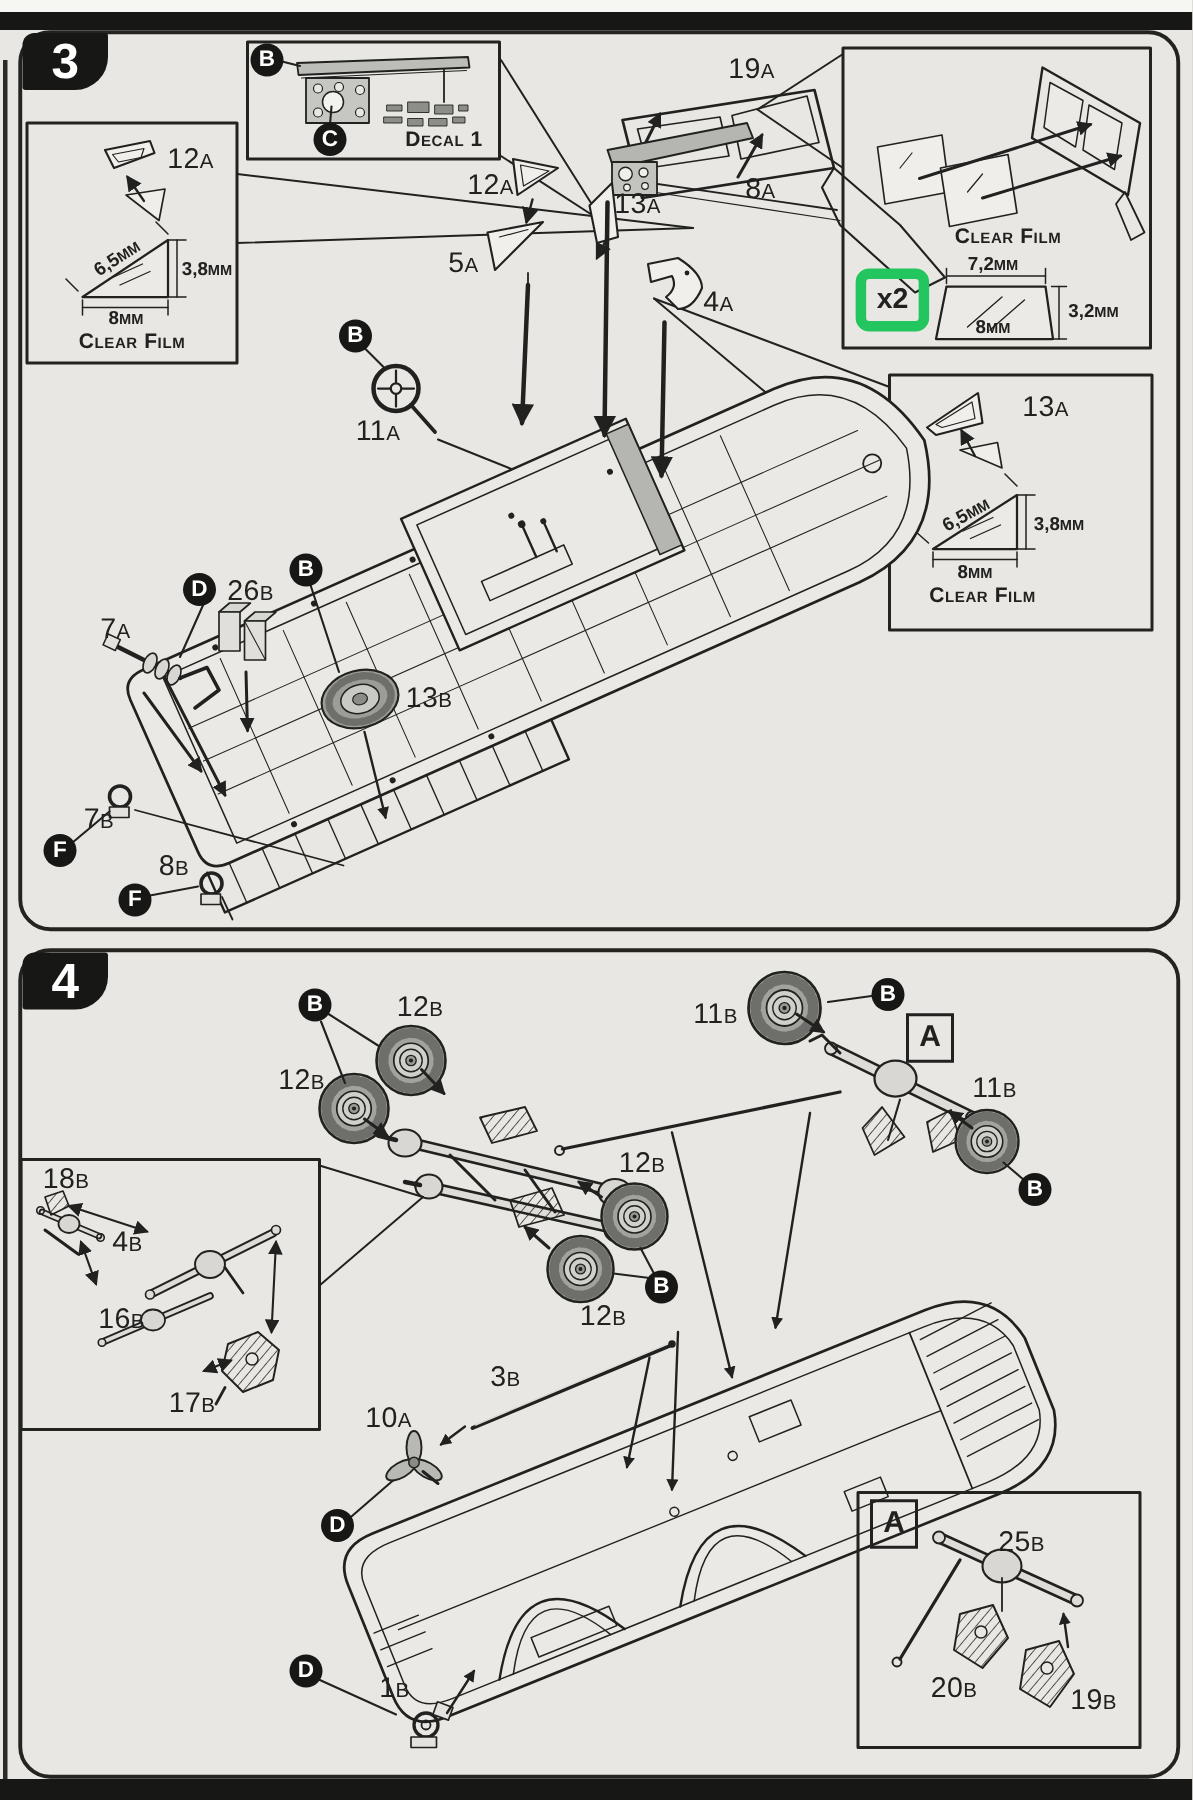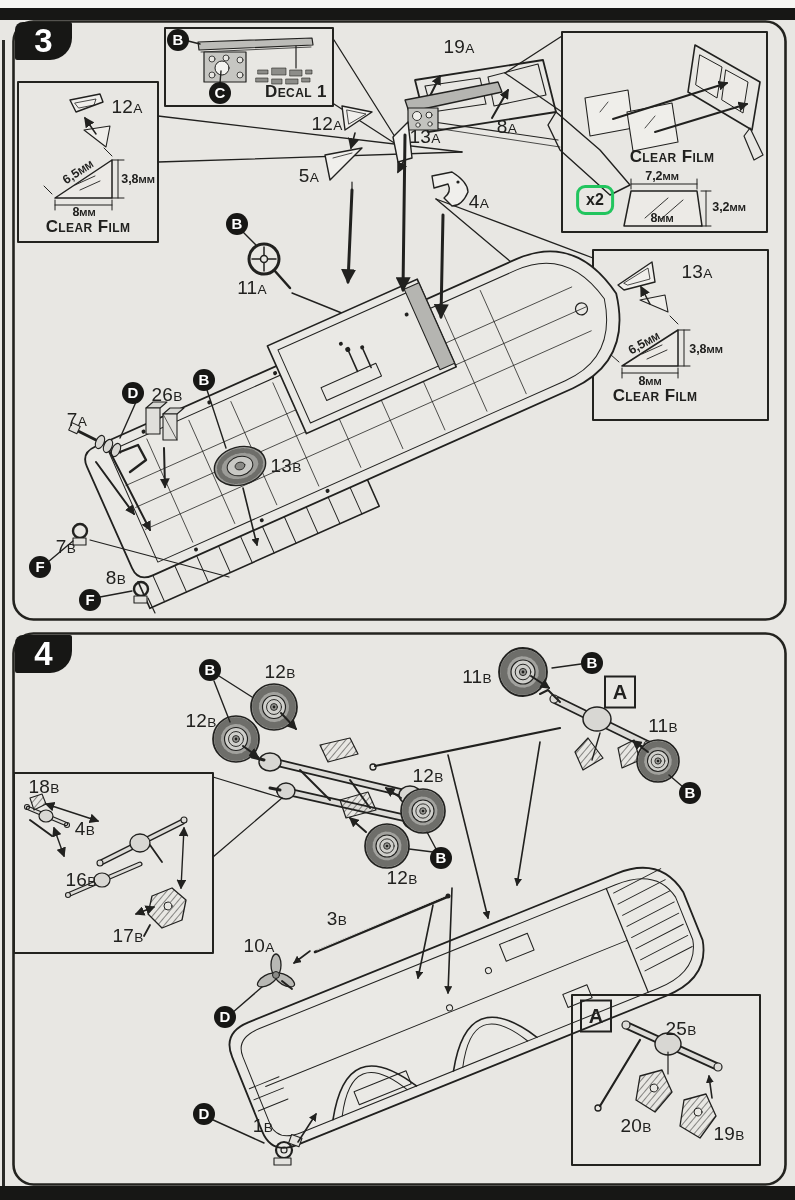--- a/index.html
+++ b/index.html
@@ -6,26 +6,26 @@
   .page{position:relative;width:795px;height:1200px;background:#e8e7e3;
         font-family:"Liberation Sans",sans-serif;overflow:hidden}
   svg{position:absolute;left:0;top:0}
   .lbl{position:absolute;transform:translate(-50%,-50%);white-space:nowrap;color:#21211f;z-index:3}
   .plabel{font-size:19px;font-weight:500;letter-spacing:.3px}
   .plabel small{font-size:72%}
   .dim{font-size:12.5px;font-weight:700}
   .dim small{font-size:78%}
   .roth{transform:translate(-50%,-50%) rotate(-33deg)}
   .roth2{transform:translate(-50%,-50%) rotate(-29deg)}
-  .title{font-size:17px;font-weight:700;font-variant:small-caps;letter-spacing:.4px}
+  .title{font-size:14px;font-weight:700;font-variant:small-caps;letter-spacing:.4px}
   .callout{width:22px;height:22px;border-radius:50%;background:#171715;color:#fff;
            font-weight:700;font-size:15px;line-height:22px;text-align:center}
   .abox{width:28px;height:29px;border:2.4px solid #21211f;font-size:20px;font-weight:600;
         line-height:29px;text-align:center;background:transparent}
-  .qty{border:3px solid #22c55e;border-radius:9px;font-size:16px;font-weight:700;
+  .qty{border:7px solid #22c55e;border-radius:9px;font-size:19px;font-weight:700;
        padding:3px 7px;background:transparent}
   .badge{position:absolute;width:57px;height:38px;background:#171715;color:#fff;z-index:4;
          border-radius:8px 2px 22px 2px;font-size:33px;font-weight:800;text-align:center;line-height:37px}
 </style>
 </head>
 <body>
 
 <div class="page">
 
 <svg width="795" height="1200" viewBox="0 0 795 1200">
@@ -475,21 +475,21 @@
 <div class="lbl callout" style="left:220px;top:93px">C</div>
 
 <div class="lbl plabel" style="left:127px;top:107px">12<small>A</small></div>
 <div class="lbl dim roth" style="left:78px;top:172px">6,5<small>MM</small></div>
 <div class="lbl dim" style="left:138px;top:179px">3,8<small>MM</small></div>
 <div class="lbl dim" style="left:84px;top:212px">8<small>MM</small></div>
 <div class="lbl title" style="left:88px;top:227px">Clear Film</div>
 
 <div class="lbl plabel" style="left:327px;top:124px">12<small>A</small></div>
 <div class="lbl plabel" style="left:309px;top:176px">5<small>A</small></div>
-<div class="lbl plabel" style="left:459px;top:47px">19<small>A</small></div>
+<div class="lbl plabel" style="left:501px;top:47px">19<small>A</small></div>
 <div class="lbl plabel" style="left:507px;top:127px">8<small>A</small></div>
 <div class="lbl plabel" style="left:425px;top:137px">13<small>A</small></div>
 <div class="lbl plabel" style="left:479px;top:202px">4<small>A</small></div>
 
 <div class="lbl title" style="left:672px;top:157px">Clear Film</div>
 <div class="lbl qty" style="left:595px;top:200px">x2</div>
 <div class="lbl dim" style="left:662px;top:176px">7,2<small>MM</small></div>
 <div class="lbl dim" style="left:729px;top:207px">3,2<small>MM</small></div>
 <div class="lbl dim" style="left:662px;top:218px">8<small>MM</small></div>
 

